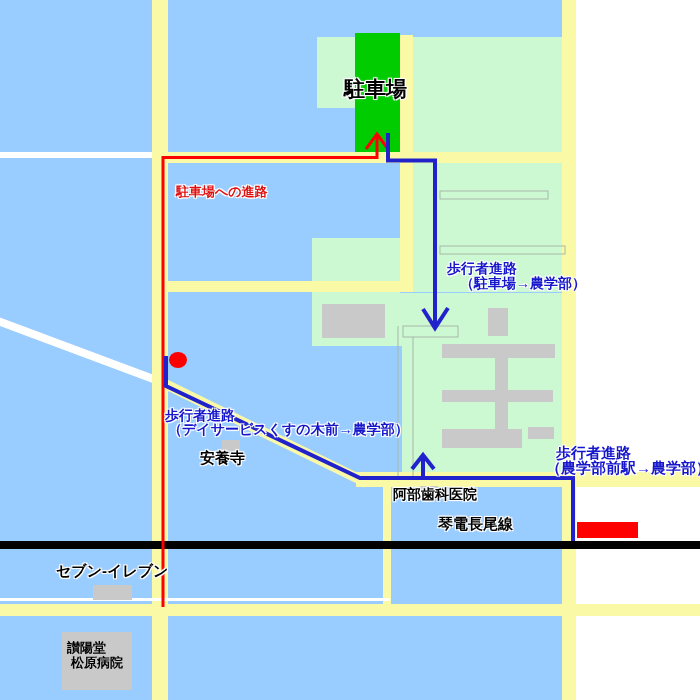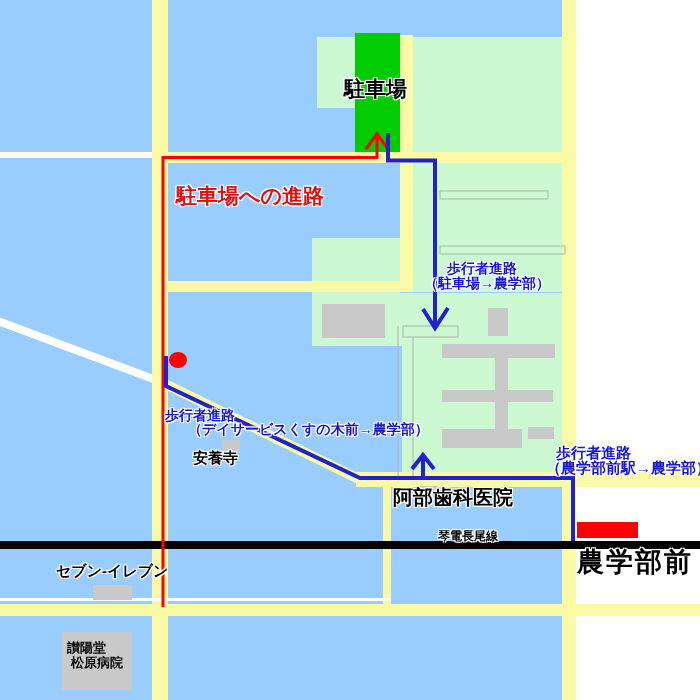--- a/index.html
+++ b/index.html
@@ -97,35 +97,34 @@
     <polyline class="s-blue" points="423,309 435,328 448,308"></polyline>
 
     <polyline class="s-blue" points="166,356 166,386 360,478 573,478 573,541"></polyline>
     <line class="s-blue" x1="423" y1="478" x2="423" y2="458"></line>
     <polyline class="s-blue" points="412,469 423,455 434,469"></polyline>
 
     <ellipse class="f-dot" cx="178" cy="360" rx="9" ry="8"></ellipse>
   </svg>
 
   <div class="lbl c-black" style="left:344px;top:78px;font-size:21px;">駐車場</div>
-  <div class="lbl c-red" style="left:176px;top:185px;font-size:21px;">駐車場への進路</div>
+  <div class="lbl c-red" style="left:176px;top:185px;font-size:13px;">駐車場への進路</div>
 
   <div class="lbl c-blue" style="left:447px;top:261px;font-size:14px;">歩行者進路</div>
-  <div class="lbl c-blue" style="left:424px;top:276px;font-size:14px;">（駐車場→農学部）</div>
+  <div class="lbl c-blue" style="left:460px;top:276px;font-size:14px;">（駐車場→農学部）</div>
 
   <div class="lbl c-blue" style="left:165px;top:408px;font-size:14px;">歩行者進路</div>
-  <div class="lbl c-blue" style="left:168px;top:422px;font-size:14px;padding-left:20px;">（デイサービスくすの木前→農学部）</div>
+  <div class="lbl c-blue" style="left:168px;top:422px;font-size:14px;">（デイサービスくすの木前→農学部）</div>
 
-  <div class="lbl c-black" style="left:193px;top:450px;font-size:15px;">安養寺</div>
+  <div class="lbl c-black" style="left:200px;top:450px;font-size:15px;">安養寺</div>
 
 
   <div class="lbl c-blue" style="left:556px;top:445px;font-size:15px;">歩行者進路</div>
   <div class="lbl c-blue" style="left:546px;top:460px;font-size:15px;">（農学部前駅→農学部）</div>
 
-  <div class="lbl c-black" style="left:393px;top:487px;font-size:20px;">阿部歯科医院</div>
-  <div class="lbl c-black" style="left:438px;top:530px;font-size:12px;">琴電長尾線</div>
-  <div class="lbl c-black" style="left:577px;top:548px;font-size:27px;letter-spacing:2px;">農学部前</div>
+  <div class="lbl c-black" style="left:393px;top:487px;font-size:14px;">阿部歯科医院</div>
+  <div class="lbl c-black" style="left:438px;top:516px;font-size:15px;">琴電長尾線</div>
 
   <div class="lbl c-black" style="left:56px;top:563px;font-size:15px;">セブン-イレブン</div>
   <div class="lbl c-black noshadow" style="left:67px;top:641px;font-size:13px;">讃陽堂</div>
   <div class="lbl c-black noshadow" style="left:71px;top:656px;font-size:13px;">松原病院</div>
 
 </div>
 
 </body></html>

